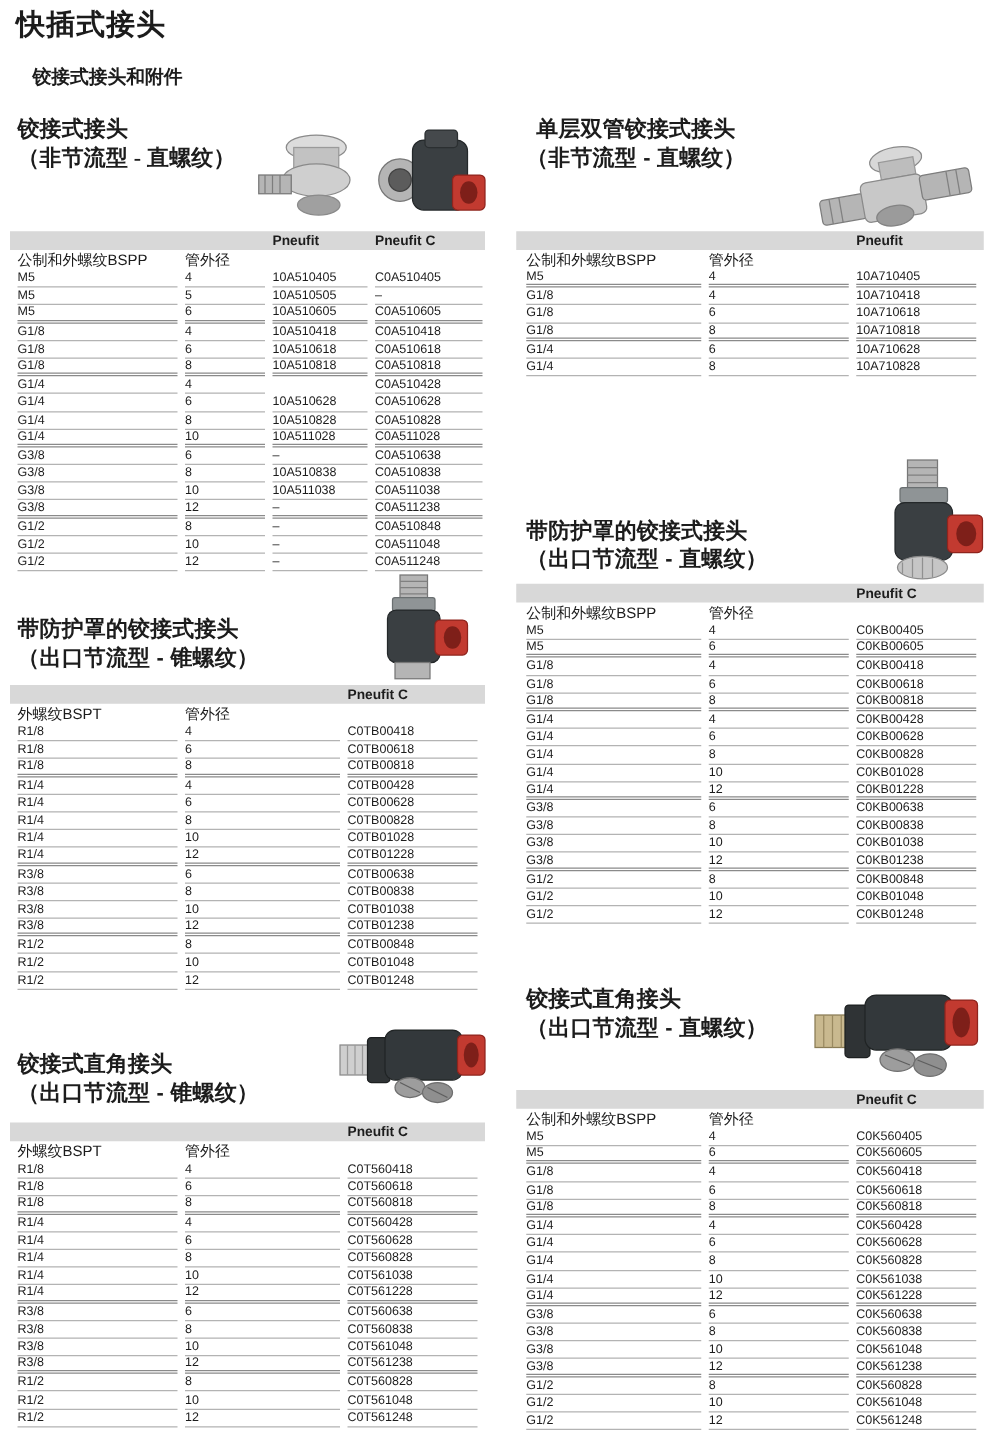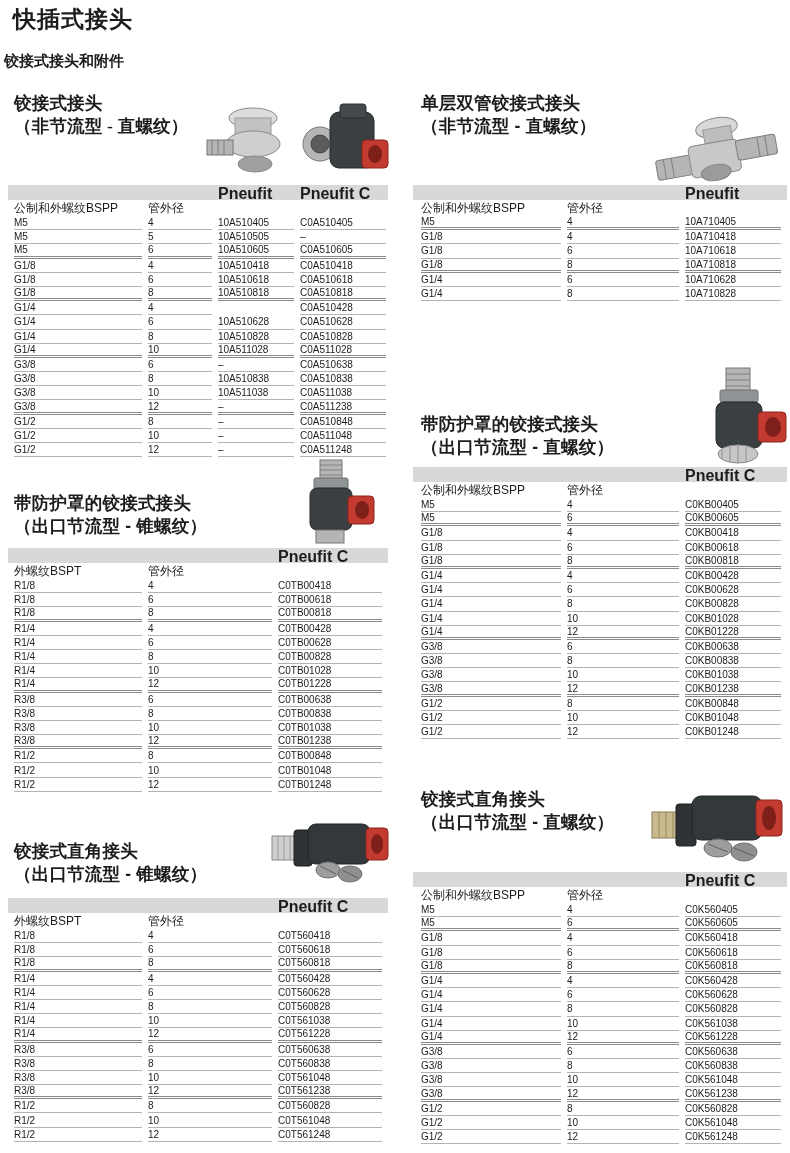--- a/index.html
+++ b/index.html
@@ -1,29 +1,29 @@
 <!DOCTYPE html>
 <html><head>
 <meta charset="utf-8">
 <style>
   html,body{margin:0;padding:0;background:#ffffff;}
   body{font-family:"Liberation Sans", sans-serif; color:#1c1c1c; -webkit-font-smoothing:antialiased;}
   #canvas{position:relative;width:790px;height:1153px;background:#fff;overflow:hidden;}
 
   
   .page-title{position:absolute;left:13px;top:4px;font-size:23px;font-weight:bold;letter-spacing:1px;margin:0;}
-  .page-subtitle{position:absolute;left:4px;top:52px;font-size:15px;font-weight:bold;margin:0;}
+  .page-subtitle{position:absolute;left:26px;top:52px;font-size:15px;font-weight:bold;margin:0;}
 
   
   .sec-title{position:absolute;margin:0;font-size:17.5px;font-weight:bold;line-height:23px;letter-spacing:0.2px;}
 
   
   .ptable{position:absolute;font-size:10px;}
   .bar{background:#d8d8d8;height:15px;display:grid;align-items:center;}
-  .brand{font-weight:bold;font-size:16px;}
+  .brand{font-weight:bold;font-size:11px;}
   .heads{height:16px;display:grid;align-items:center;}
   .heads .hcell{font-weight:normal;font-size:12px;}
   .trow{display:grid;height:14.2px;align-items:end;box-sizing:border-box;}
   .tcell{border-bottom:1px solid #b3b3b3;height:100%;display:flex;align-items:center;box-sizing:border-box;padding-bottom:0px;}
   .tcell:empty{border-bottom-color:transparent;}
   .group-end .tcell{border-bottom:3px double #8a8a8a;}
   .group-end .tcell:empty{border-bottom-color:transparent;}
 
   
   .g4{grid-template-columns:128px 64px 76px 86px;column-gap:6px;padding-left:6px;}
@@ -178,21 +178,21 @@
         </div>
         <div class="trow g4">
           <div class="tcell">G1/2</div>
           <div class="tcell">12</div>
           <div class="tcell">–</div>
           <div class="tcell">C0A511248</div>
         </div>
       </div>
   </div>
 
-  <h2 class="sec-title" style="left:421px;top:92px;">
+  <h2 class="sec-title" style="left:421px;top:92px;text-align:center;">
     <span>单层双管铰接式接头</span><br>
     <span>（非节流型 - 直螺纹）</span>
   </h2>
   <div class="photo" style="left:648px;top:106px;">
     <svg width="138" height="84" viewBox="0 0 138 84">
       <g transform="rotate(-10 69 42)">
         <ellipse cx="72" cy="22" rx="21" ry="10" fill="#d8d8d8" stroke="#8a8a8a"></ellipse>
         <rect x="58" y="22" width="28" height="14" fill="#bdbdbd" stroke="#999"></rect>
         <rect x="6" y="44" width="36" height="20" rx="3" fill="#b5b5b5" stroke="#7d7d7d"></rect>
         <line x1="14" y1="44" x2="14" y2="64" stroke="#808080"></line>

